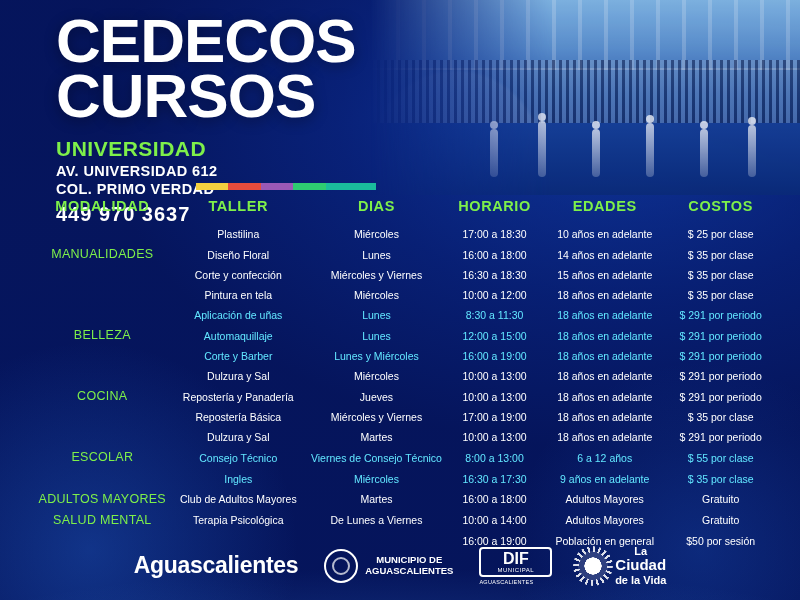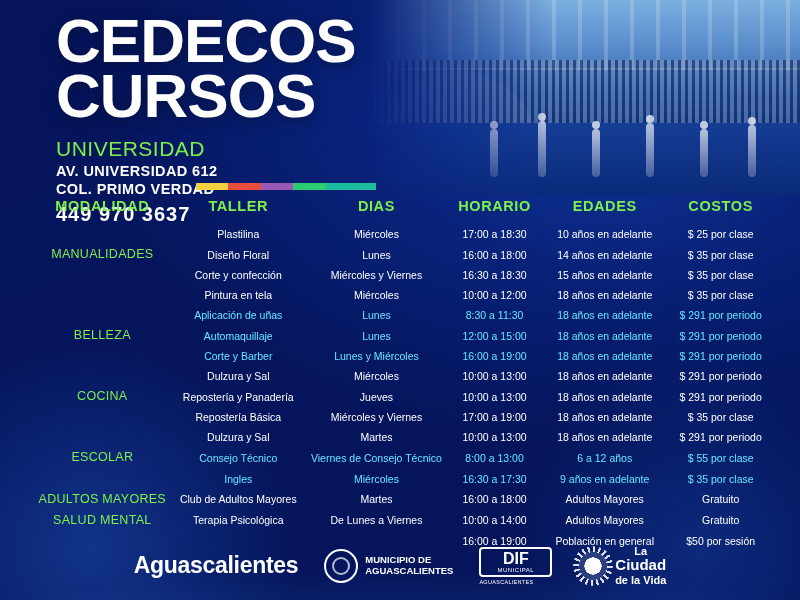--- a/index.html
+++ b/index.html
@@ -75,21 +75,21 @@
     font-weight: 800;
     font-size: 62px;
     line-height: 0.88;
     letter-spacing: -1px;
     text-shadow: 0 3px 14px rgba(0,0,0,0.35);
   }
   .title-line.second { font-size: 62px; }
   .subtitle {
     margin-top: 14px;
     color: #7ef04a;
-    font-weight: 400;
+    font-weight: 700;
     font-size: 21px;
     letter-spacing: 0.5px;
   }
   .addr1, .addr2 {
     font-weight: 700;
     font-size: 14.5px;
     letter-spacing: 0.4px;
     margin-top: 2px;
   }
   .phone {
@@ -162,21 +162,21 @@
   .muni-mark {
     width: 34px; height: 34px; border-radius: 50%;
     border: 2px solid #fff;
     position: relative;
   }
   .muni-mark::after {
     content: ""; position: absolute; inset: 6px;
     border: 2px solid #fff; border-radius: 50%;
     opacity: 0.7;
   }
-  .muni-text { font-size: 9.5px; font-weight: 800; line-height: 1.15; text-align: left; }
+  .muni-text { font-size: 9.5px; font-weight: 800; line-height: 1.15; text-align: center; }
   .logo-dif { display: flex; align-items: center; gap: 6px; }
   .dif-box {
     border: 2px solid #fff; border-radius: 4px;
     padding: 2px 16px; text-align: center;
   }
   .dif-main { font-size: 16px; font-weight: 800; line-height: 1; }
   .dif-sub { font-size: 6px; letter-spacing: 0.5px; }
   .dif-note { font-size: 5.5px; letter-spacing: 0.3px; margin-top: 2px; }
   .logo-ciudad { display: flex; align-items: center; gap: 7px; }
   .ciudad-sun {

